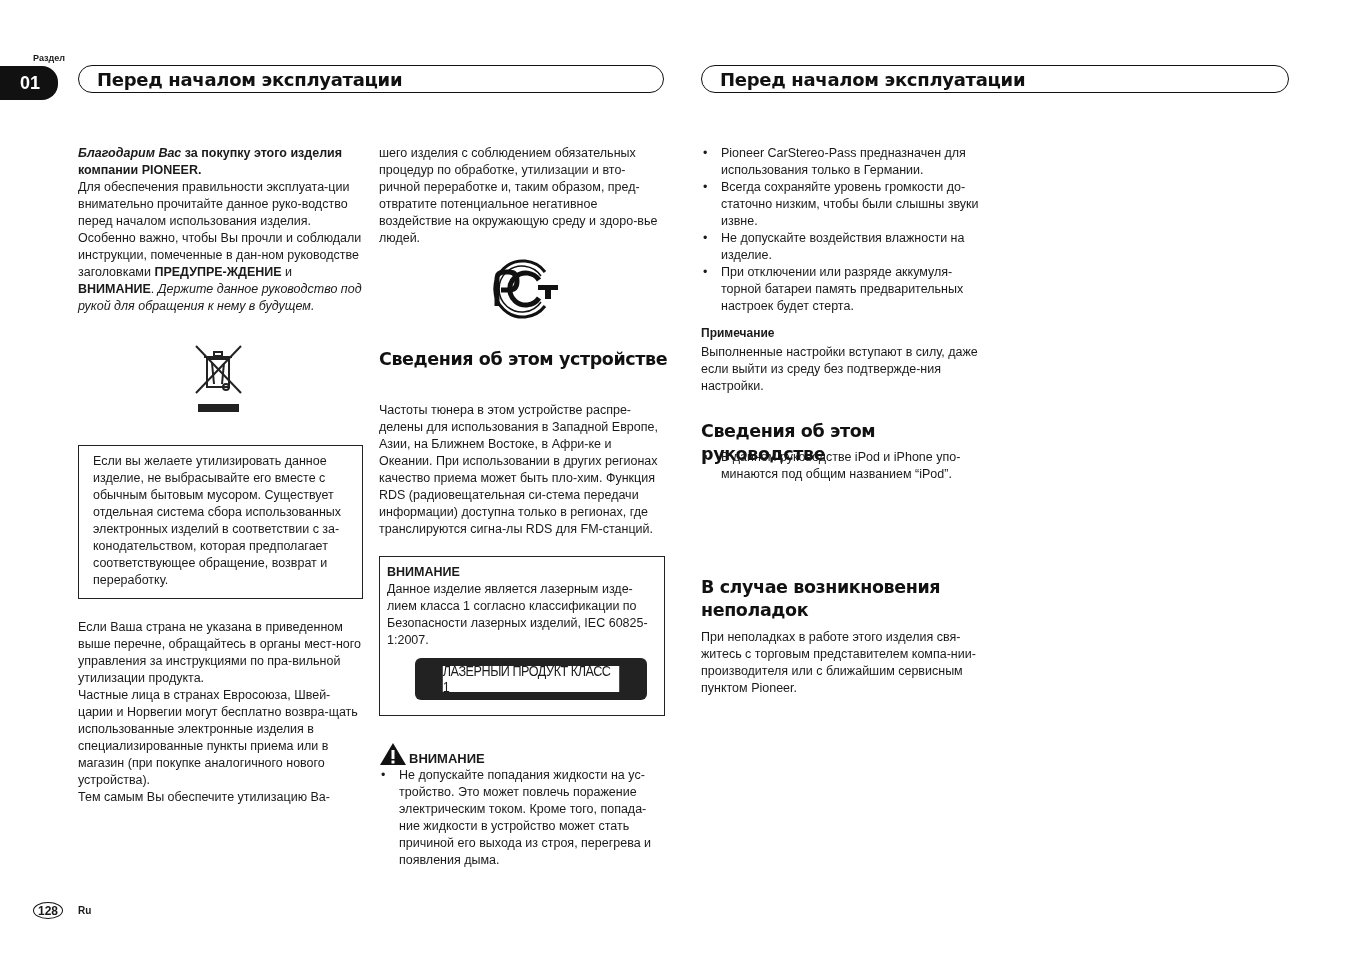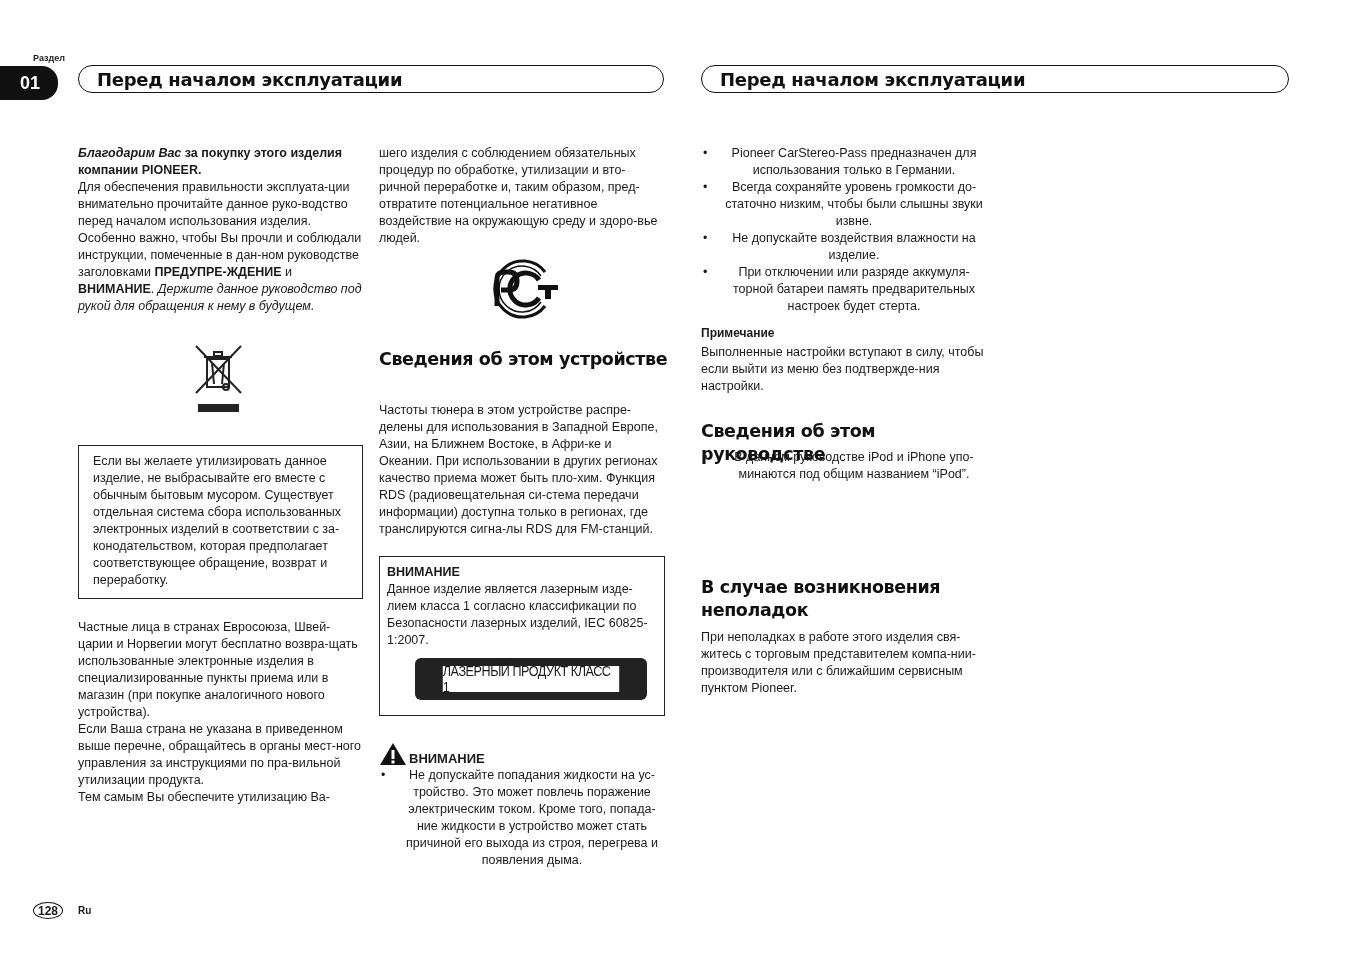--- a/index.html
+++ b/index.html
@@ -36,21 +36,21 @@
   .boxed { border: 1px solid #222; box-sizing: border-box; }
   .laser-label {
     left: 415px; top: 658px; width: 232px; height: 42px; background: #222; border-radius: 6px;
     display: flex; align-items: center; justify-content: center;
   }
   .laser-inner {
     background: #fff; width: 196px; height: 26px; display: flex; align-items: center; justify-content: center;
     font-size: 14px; letter-spacing: -0.5px; transform: scaleX(0.9);
   }
   ul.bullets { list-style: none; margin: 0; padding: 0; }
-  ul.bullets li { position: relative; padding-left: 20px; text-align: center; }
+  ul.bullets li { position: relative; padding-left: 20px; }
   ul.bullets li::before { content: "•"; position: absolute; left: 2px; top: 0; }
   .page-num {
     left: 33px; top: 902px; width: 30px; height: 17px; border: 1.5px solid #111; border-radius: 50%;
     box-sizing: border-box; font-size: 12px; font-weight: bold; display: flex; align-items: center; justify-content: center;
   }
   .lang { left: 78px; top: 905px; font-size: 10px; font-weight: bold; }
   .warn-head { left: 379px; top: 742px; display: flex; align-items: flex-end; gap: 2px; font-weight: bold; font-size: 13px; }
 </style>
 </head>
 <body>
@@ -88,22 +88,22 @@
     </g>
     <rect x="5" y="61" width="41" height="8" fill="#222"></rect>
   </svg>
 </div>
 
 <div class="abs col c1 boxed" style="top:445px; padding:7px 6px 9px 14px;">
   <p>Если вы желаете утилизировать данное изделие, не выбрасывайте его вместе с обычным бытовым мусором. Существует отдельная система сбора использованных электронных изделий в соответствии с за-конодательством, которая предполагает соответствующее обращение, возврат и переработку.</p>
 </div>
 
 <div class="abs col c1" style="top:619px;">
+  <p>Если Ваша страна не указана в приведенном выше перечне, обращайтесь в органы мест-ного управления за инструкциями по пра-вильной утилизации продукта.</p>
   <p>Частные лица в странах Евросоюза, Швей-царии и Норвегии могут бесплатно возвра-щать использованные электронные изделия в специализированные пункты приема или в магазин (при покупке аналогичного нового устройства).</p>
-  <p>Если Ваша страна не указана в приведенном выше перечне, обращайтесь в органы мест-ного управления за инструкциями по пра-вильной утилизации продукта.</p>
   <p>Тем самым Вы обеспечите утилизацию Ва-</p>
 </div>
 
 <div class="abs col c2" style="top:145px;">
   <p>шего изделия с соблюдением обязательных процедур по обработке, утилизации и вто-ричной переработке и, таким образом, пред-отвратите потенциальное негативное воздействие на окружающую среду и здоро-вье людей.</p>
 </div>
 
 <div class="abs" style="left:483px; top:258px; width:80px; height:62px;">
   <svg width="80" height="62" viewBox="0 0 80 62">
     <g fill="none" stroke="#111">
@@ -151,21 +151,21 @@
   <ul class="bullets">
     <li>Pioneer CarStereo-Pass предназначен для использования только в Германии.</li>
     <li>Всегда сохраняйте уровень громкости до-статочно низким, чтобы были слышны звуки извне.</li>
     <li>Не допускайте воздействия влажности на изделие.</li>
     <li>При отключении или разряде аккумуля-торной батареи память предварительных настроек будет стерта.</li>
   </ul>
 </div>
 
 <div class="abs col c3" style="top:325px;">
   <p class="bold" style="font-size:12px;">Примечание</p>
-  <p style="margin-top:2px;">Выполненные настройки вступают в силу, чтобы если выйти из меню без подтвержде-ния настройки.</p>
+  <p style="margin-top:2px;">Выполненные настройки вступают в силу, даже если выйти из среду без подтвержде-ния настройки.</p>
 </div>
 
 <div class="abs h2" style="left:701px; top:420px; width:300px;">Сведения об этом руководстве</div>
 <div class="abs col c3" style="top:449px;">
   <ul class="bullets">
     <li>В данном руководстве iPod и iPhone упо-минаются под общим названием “iPod”.</li>
   </ul>
 </div>
 
 <div class="abs h2" style="left:701px; top:576px; width:270px;">В случае возникновения неполадок</div>

